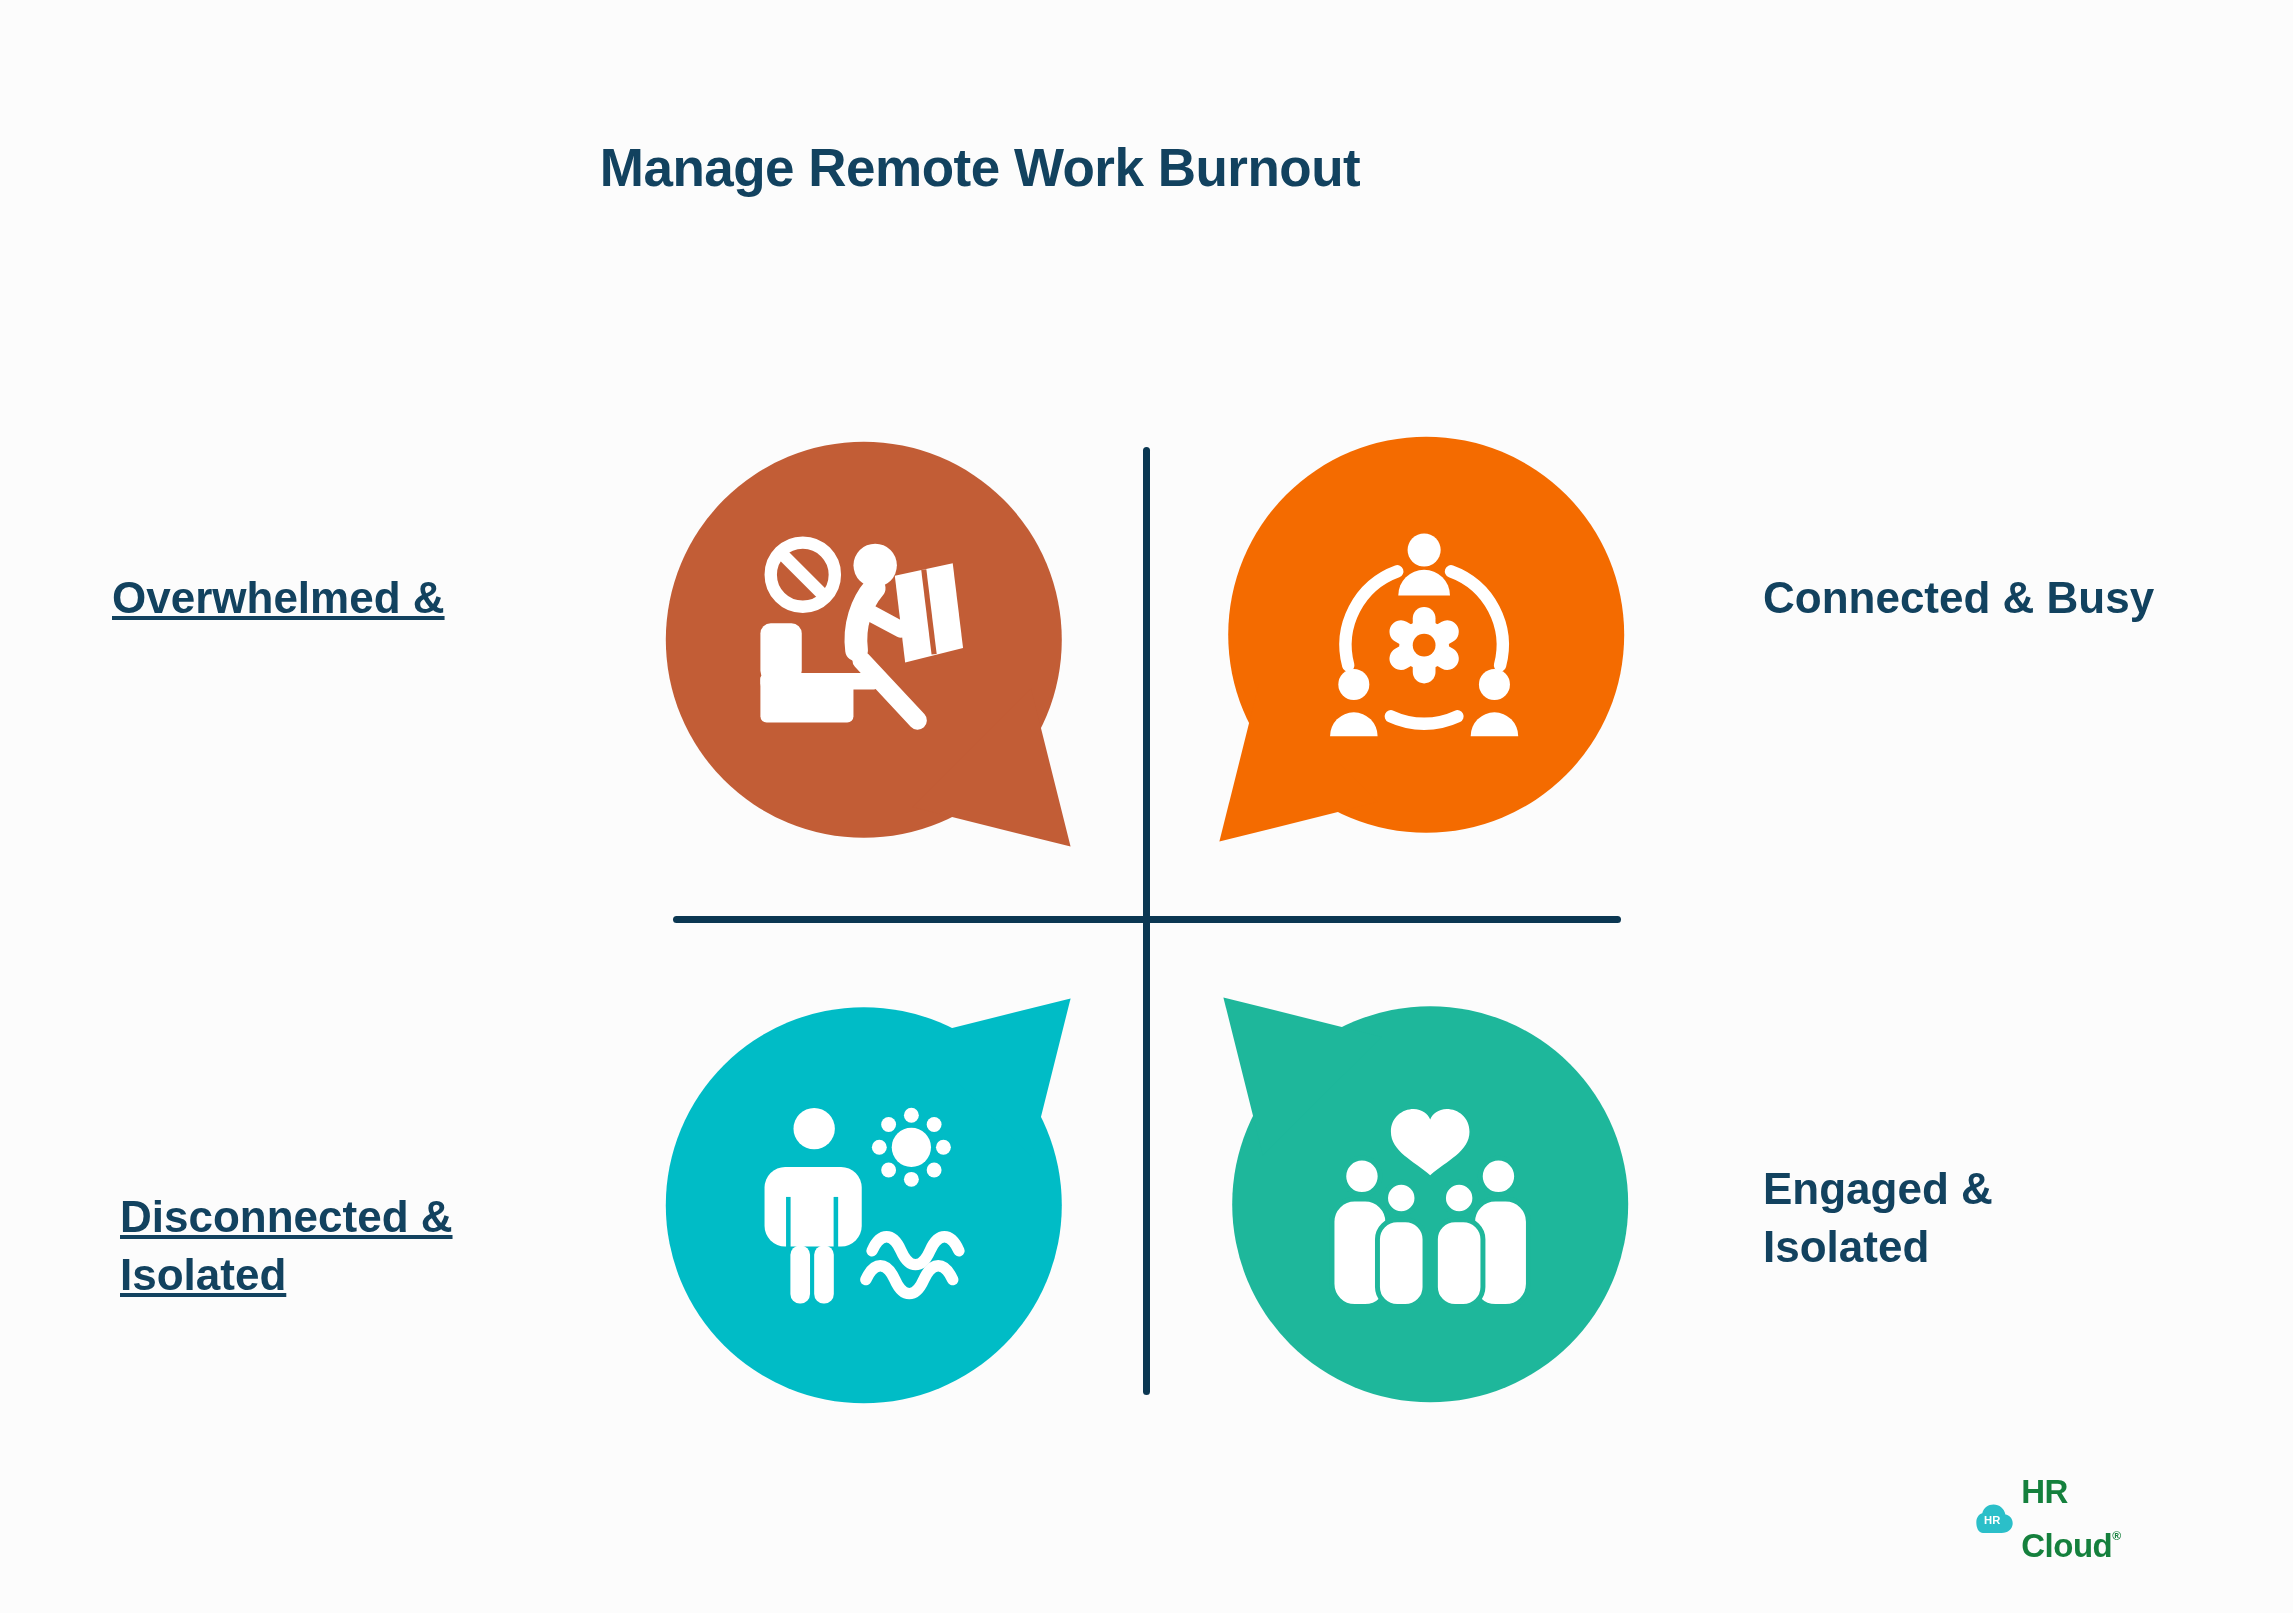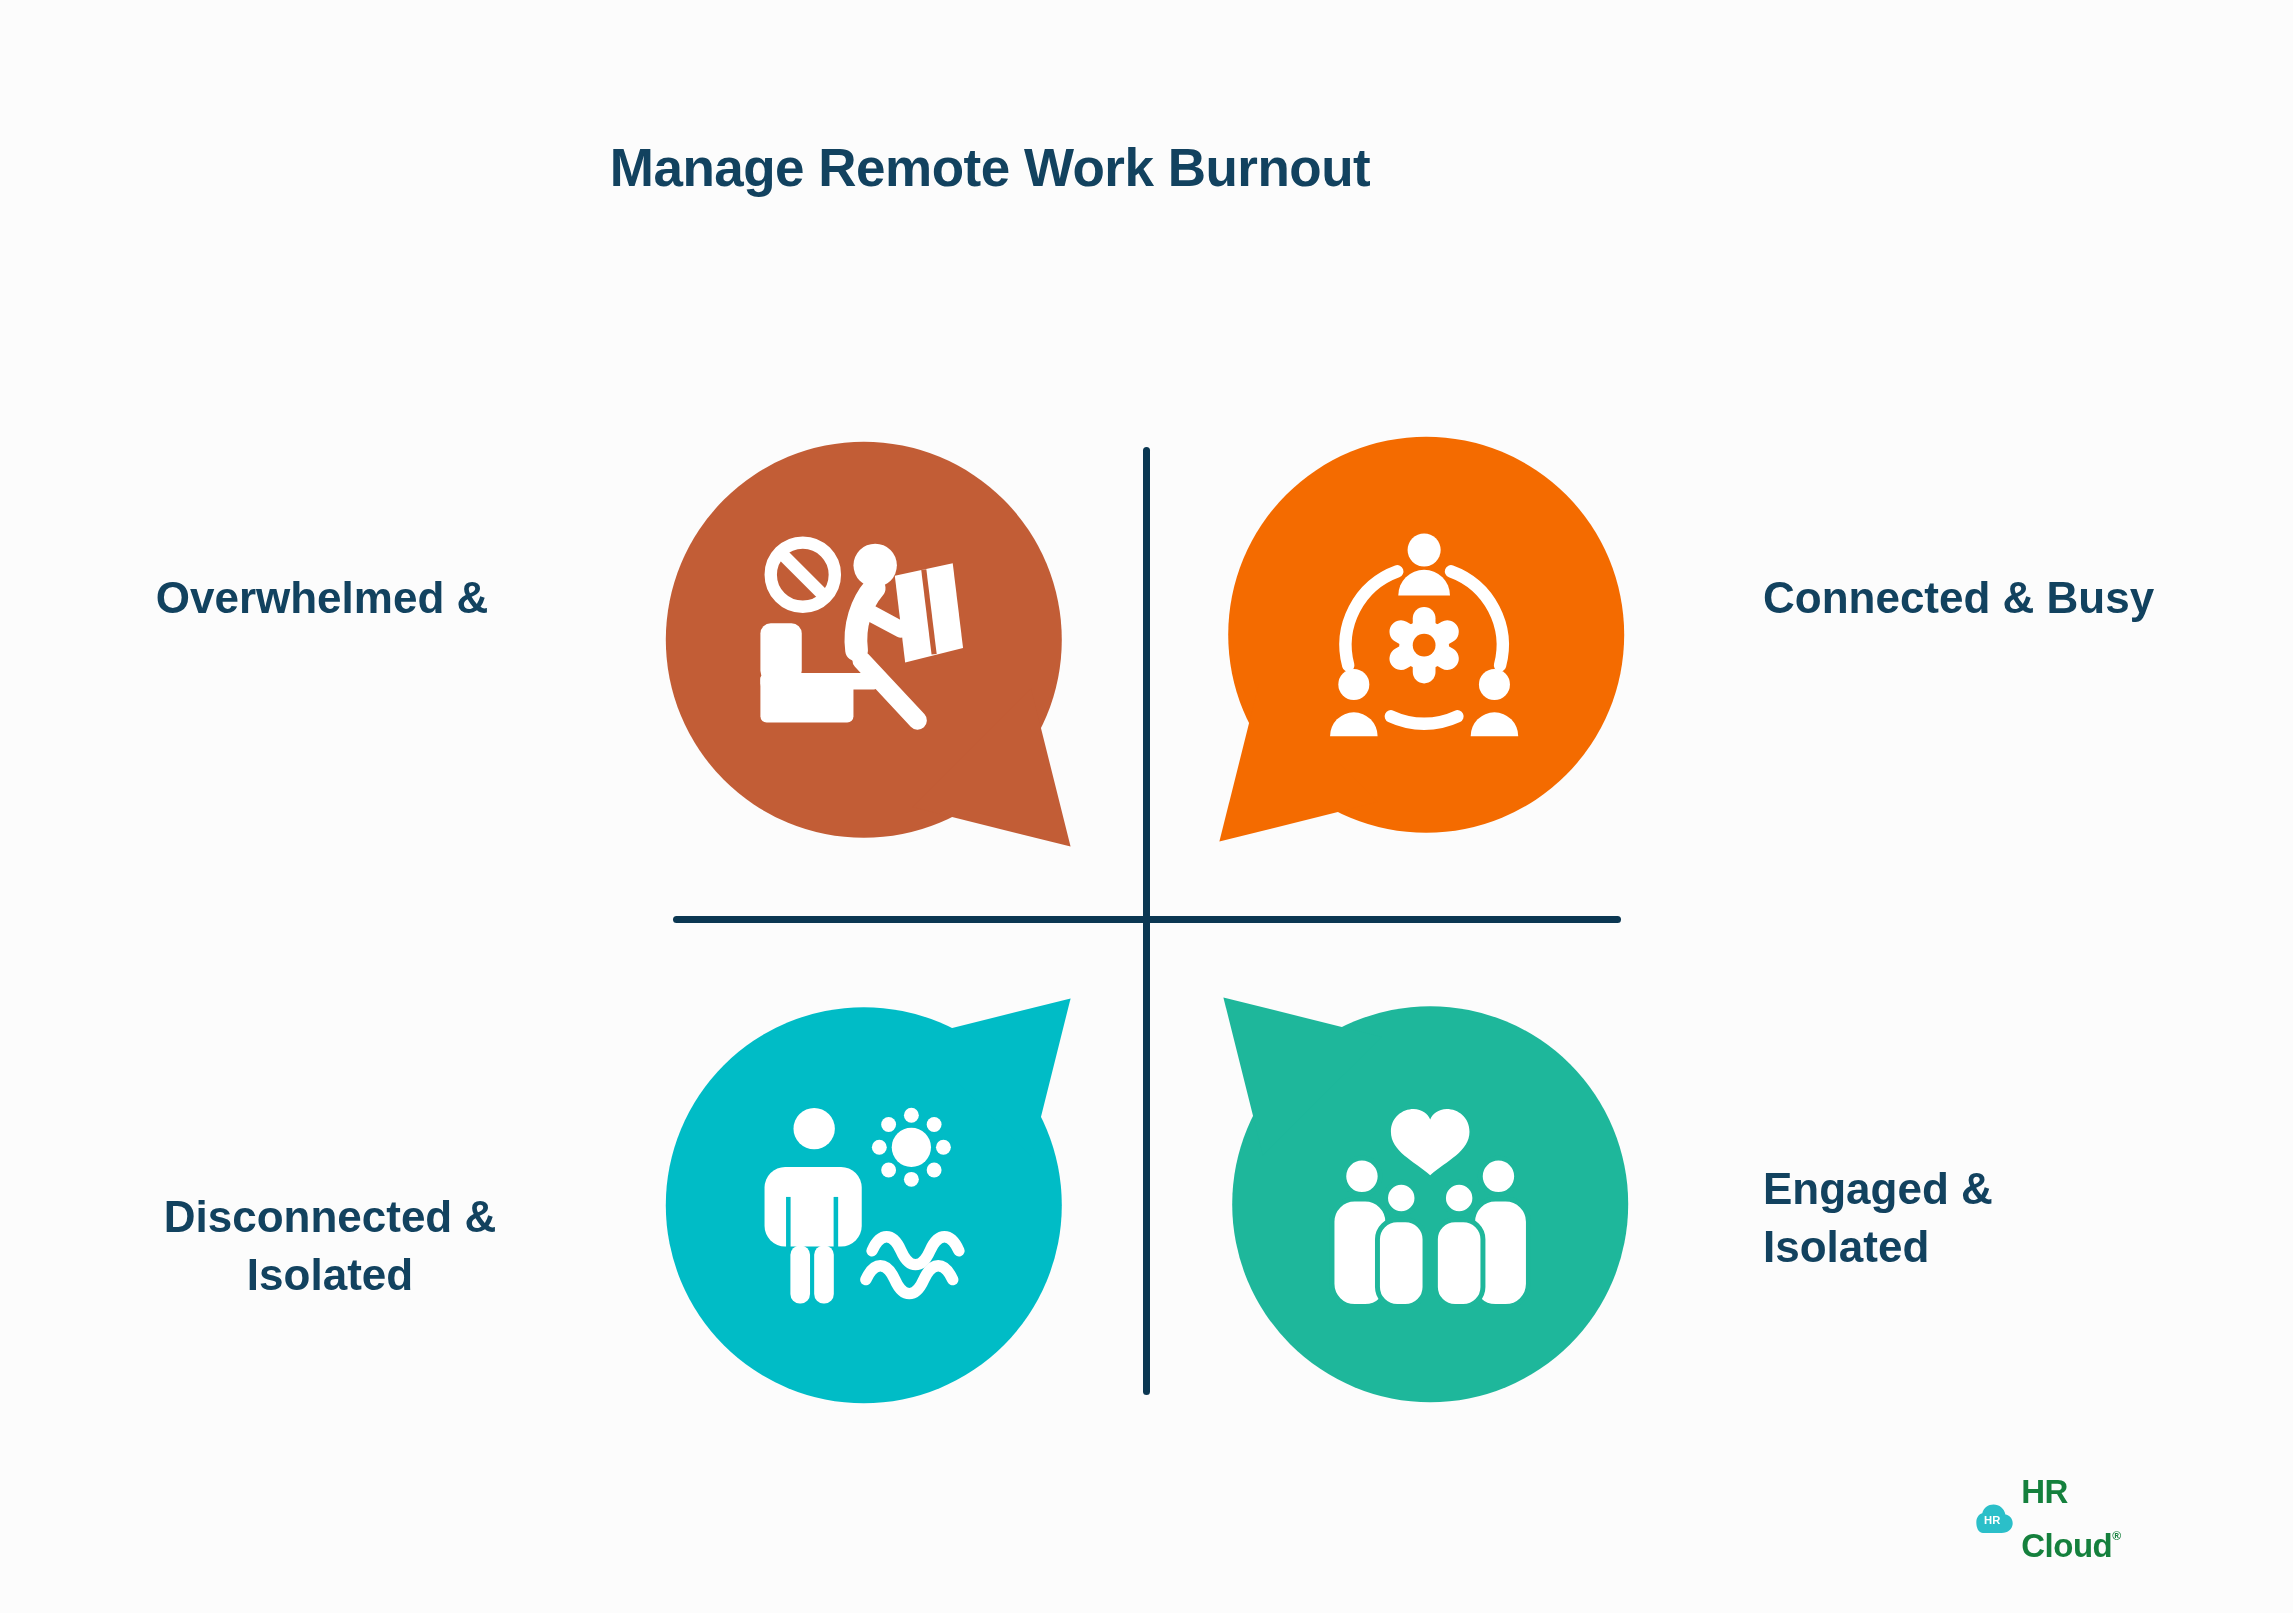--- a/index.html
+++ b/index.html
@@ -2,41 +2,41 @@
 <html style="font-size:15px"><head>
 <meta charset="utf-8">
 <style>
   html,body{margin:0;padding:0;}
   body{
     width:2294px;height:1613px;
     background:#FCFCFC;
     font-family:"Liberation Sans", sans-serif;
     overflow:hidden;
   }
-  .page{position:relative;width:1960px;height:1613px;padding-left:20px;}
+  .page{position:relative;width:1960px;height:1613px;}
 
   .title{
     position:absolute;left:0;right:0;top:137px;margin:0;
     text-align:center;
     font-size:53px;font-weight:bold;letter-spacing:-0.5px;
     color:currentColor;
   }
 
   .axis{position:absolute;background:currentColor;border-radius:3.7px;}
   .axis-h{left:673px;top:916px;width:948px;height:6.6px;}
   .axis-v{left:1143px;top:447px;width:6.6px;height:948px;}
 
   .bubble{position:absolute;display:block;}
 
   .label{
     position:absolute;
     font-size:44px;font-weight:bold;line-height:58px;
   }
   .label span{display:block;}
-  .label-left{text-align:center;}
+  .label-left{text-align:left;text-decoration:underline;}
   .label-right{text-align:left;}
 
   .logo{
     position:absolute;left:1975px;top:1469px;
     display:flex;align-items:center;
   }
   .logo-cloud{display:block;}
   .logo-word{
     margin-left:6.6px;
     font-size:33px;font-weight:bold;line-height:45px;

